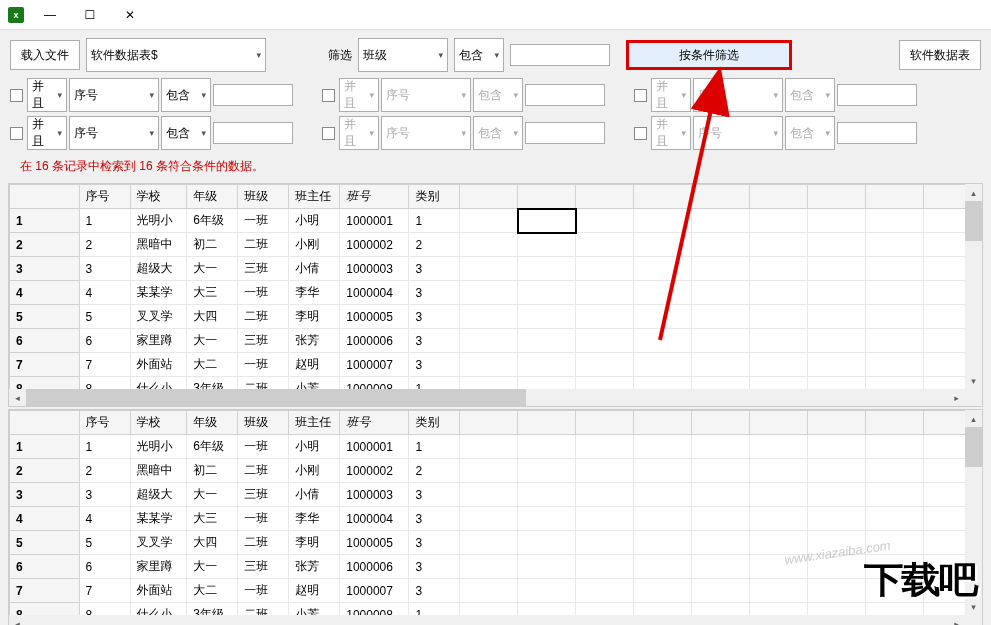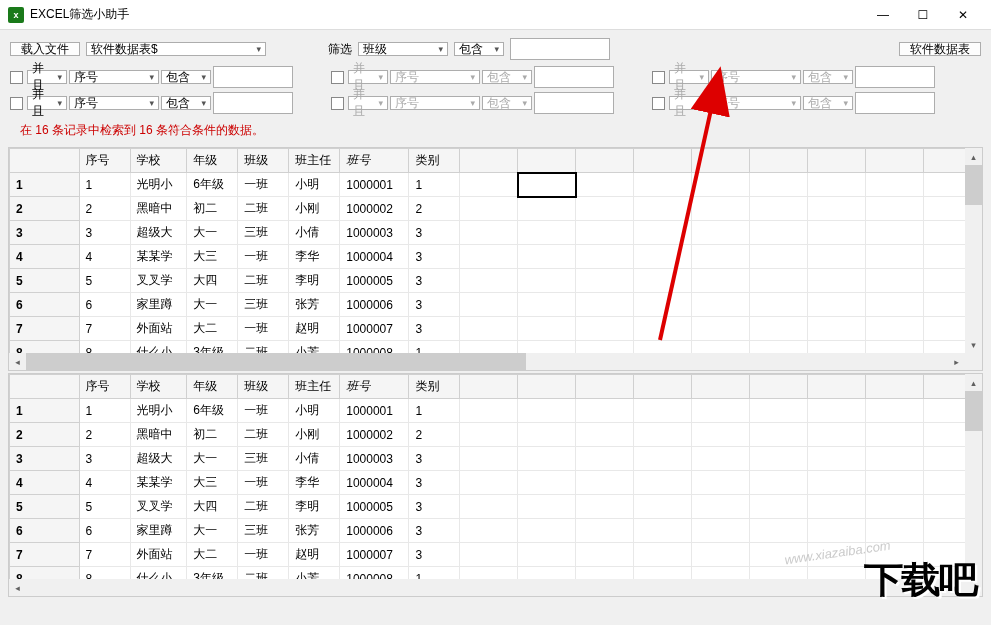--- a/index.html
+++ b/index.html
@@ -2,26 +2,26 @@
 <html><head>
 <meta charset="utf-8">
 <style>
 * { box-sizing: border-box; margin: 0; padding: 0; font-family: "Microsoft YaHei", sans-serif; font-size: 12px; }
 body { background: #f0f0f0; width: 991px; height: 625px; overflow: hidden; position: relative; }
 .titlebar { background: #fff; height: 30px; display: flex; align-items: center; padding: 0 8px; border-bottom: 1px solid #ddd; }
 .titlebar .icon { width: 16px; height: 16px; background: #1a7a1a; border-radius: 2px; margin-right: 6px; display: flex; align-items: center; justify-content: center; color: #fff; font-size: 9px; font-weight: bold; }
 .titlebar .title { flex: 1; }
 .titlebar .winbtn { width: 40px; height: 30px; display: flex; align-items: center; justify-content: center; cursor: pointer; }
 .toolbar { background: #f0f0f0; padding: 8px 10px 4px; display: flex; align-items: center; gap: 6px; }
-.btn { background: #fdfdfd; border: 1px solid #adadad; padding: 3px 10px; cursor: pointer; height: 14px; display: inline-flex; align-items: center; }
+.btn { background: #fdfdfd; border: 1px solid #adadad; padding: 3px 10px; cursor: pointer; height: 30px; display: inline-flex; align-items: center; }
 .btn-highlight { background: #e3f0fc; border: 3px solid #d00; padding: 4px 50px; font-weight: normal; height: 30px; }
-.combo { background: #fff; border: 1px solid #adadad; height: 14px; padding: 0 4px; display: inline-flex; align-items: center; justify-content: space-between; cursor: pointer; }
+.combo { background: #fff; border: 1px solid #adadad; height: 34px; padding: 0 4px; display: inline-flex; align-items: center; justify-content: space-between; cursor: pointer; }
 .combo .arrow { font-size: 9px; color: #555; margin-left: 4px; }
 .textbox { background: #fff; border: 1px solid #adadad; height: 22px; padding: 0 4px; }
-.filter-row { background: #f0f0f0; padding: 2px 10px; display: flex; align-items: flex-start; gap: 18px; }
+.filter-row { background: #f0f0f0; padding: 2px 10px; display: flex; align-items: flex-start; gap: 9px; }
 .checkbox { width: 13px; height: 13px; border: 1px solid #888; background: #fff; display: inline-block; margin-right: 2px; }
 .filter-group { display: flex; align-items: center; gap: 2px; margin-right: 20px; }
 .filter-group.disabled .combo, .filter-group.disabled .textbox, .filter-group.disabled span { color: #aaa; }
 .status { padding: 6px 20px; color: #c00; background: #f0f0f0; }
 .table-wrap { background: #fff; border: 1px solid #ccc; margin: 2px 8px; position: relative; overflow: hidden; }
 table { border-collapse: collapse; width: 100%; background: #fff; }
 th { background: #f5f5f5; border: 1px solid #d0d0d0; padding: 3px 6px; font-weight: normal; text-align: left; height: 20px; }
 td { border: 1px solid #e8e8e8; padding: 3px 6px; height: 22px; white-space: nowrap; overflow: hidden; }
 th.rowhead, td.rowhead { background: #f5f5f5; font-weight: bold; width: 60px; border: 1px solid #d0d0d0; }
 .col-w { width: 44px; }
@@ -39,21 +39,20 @@
 .red-arrow { position: absolute; pointer-events: none; z-index: 100; }
 .watermark { position: absolute; right: 20px; bottom: 20px; pointer-events: none; }
 .watermark .txt { position: absolute; right: 80px; bottom: 45px; color: rgba(180,180,180,0.7); font-size: 13px; transform: rotate(-8deg); font-style: italic; }
 .logo { font-size: 36px; font-weight: 900; color: #000; font-family: sans-serif; transform: scaleX(1.1); letter-spacing: -2px; text-shadow: 2px 2px 0 #fff; }
 </style>
 </head>
 <body>
 
 <div class="titlebar">
   <div class="icon">x</div>
-  <div class="title">EXCEL筛选小助手</div>
   <div class="winbtn">—</div>
   <div class="winbtn">☐</div>
   <div class="winbtn">✕</div>
 </div>
 
 <div class="toolbar">
   <button class="btn">载入文件</button>
   <div class="combo" style="width:180px">
       <span>软件数据表$</span>
       <span class="arrow">▾</span>
@@ -63,20 +62,21 @@
   <div class="combo" style="width:90px">
       <span>班级</span>
       <span class="arrow">▾</span>
     </div>
   <div class="combo" style="width:50px">
       <span>包含</span>
       <span class="arrow">▾</span>
     </div>
   <input class="textbox" style="width: 100px;">
   <span style="width:4px"></span>
+  <button class="btn btn-highlight">按条件筛选</button>
   <span style="flex:1"></span>
   <button class="btn">软件数据表</button>
 </div>
 
 <div class="filter-row">
   <div class="filter-group">
     <span class="checkbox"></span>
     <div class="combo" style="width:40px">
         <span>并且</span>
         <span class="arrow">▾</span>

